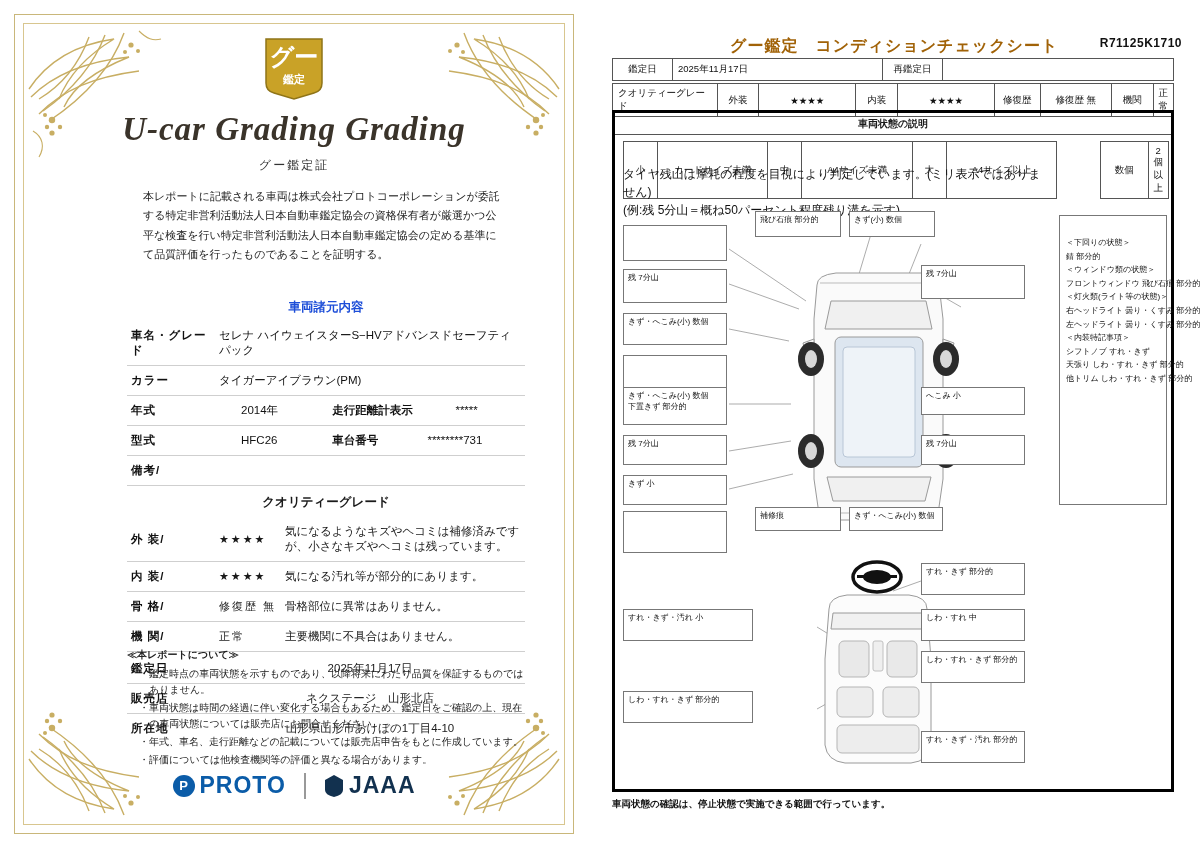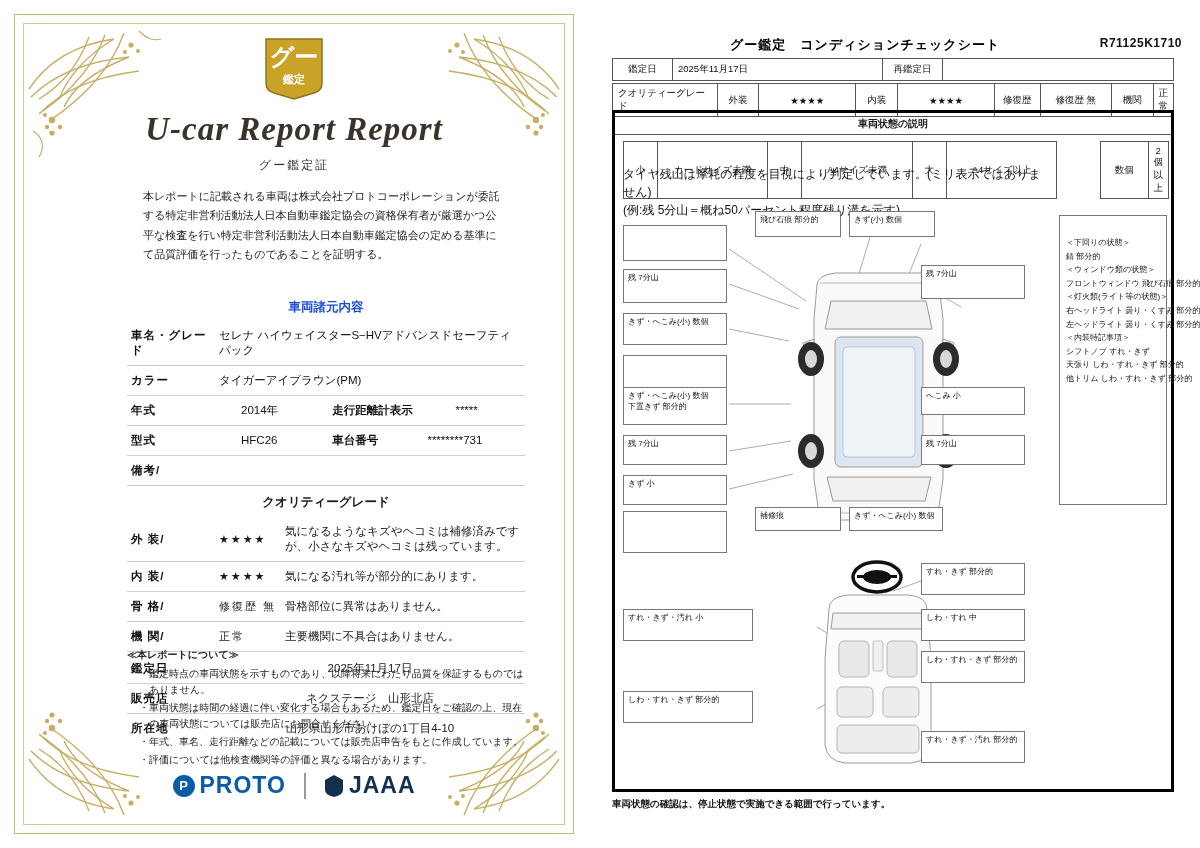--- a/index.html
+++ b/index.html
@@ -113,21 +113,21 @@
   .jaaa { display:flex; align-items:center; gap:5px; }
   .jaaa .jmark { width:20px; height:24px; }
   .jaaa .jtxt { font-size:23px; font-weight:bold; color:#12314f; letter-spacing:1px; }
 
   
   .sheet {
     position:absolute; left:600px; top:14px; width:586px; height:820px;
   }
   .sheet-title {
     position:absolute; left:130px; top:22px;
-    font-size:13px; font-weight:bold; letter-spacing:1px; color:#000000;
+    font-size:16px; font-weight:bold; letter-spacing:1px; color:#a16207;
   }
   .sheet-code {
     position:absolute; right:4px; top:22px;
     font-size:12px; font-weight:bold; color:#111; letter-spacing:0.5px;
   }
 
   table.grid { border-collapse:collapse; }
   table.grid td { border:1px solid #555; font-size:9.5px; padding:3px 5px; color:#111; }
 
   .row1 { position:absolute; left:12px; top:44px; width:562px; }
@@ -282,21 +282,21 @@
     </div>
 
     <div class="goo-badge">
       <svg viewBox="0 0 72 72">
         <path d="M8 8 L64 8 L64 52 Q64 60 56 62 L36 68 L16 62 Q8 60 8 52 Z" fill="#c9a227" stroke="#8f7418" stroke-width="1.5"></path>
         <text x="36" y="34" font-size="24" font-weight="bold" fill="#ffffff" text-anchor="middle" font-family="Liberation Sans, sans-serif">グー</text>
         <text x="36" y="52" font-size="11" font-weight="bold" fill="#ffffff" text-anchor="middle" font-family="Liberation Sans, sans-serif">鑑定</text>
       </svg>
     </div>
 
-    <div class="cert-title">U-car Report Report</div>
+    <div class="cert-title">U-car Grading Grading</div>
     <div class="cert-sub">グー鑑定証</div>
     <div class="cert-desc">本レポートに記載される車両は株式会社プロトコーポレーションが委託する特定非営利活動法人日本自動車鑑定協会の資格保有者が厳選かつ公平な検査を行い特定非営利活動法人日本自動車鑑定協会の定める基準にて品質評価を行ったものであることを証明する。</div>
 
     <div class="spec">
       <div class="sec-head">車両諸元内容</div>
       <table>
         <tbody>
             <tr>
           <td class="lbl">車名・グレード</td>
           <td class="val val-center">セレナ ハイウェイスターS−HVアドバンスドセーフティパック</td>

